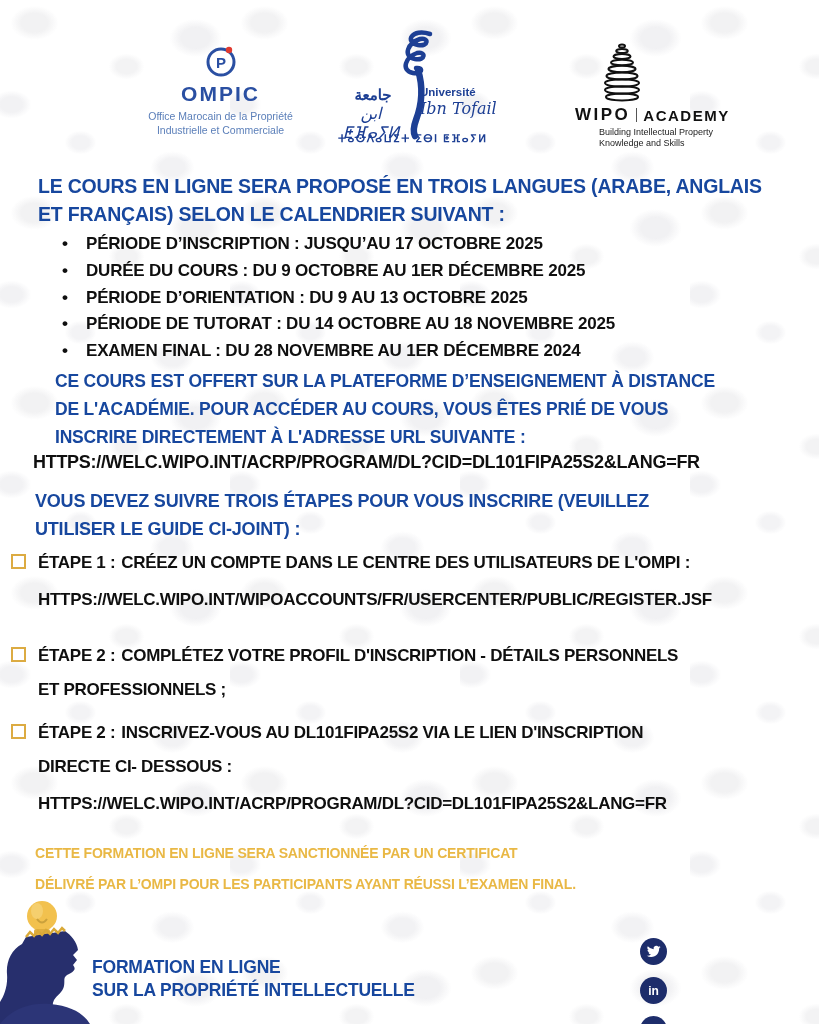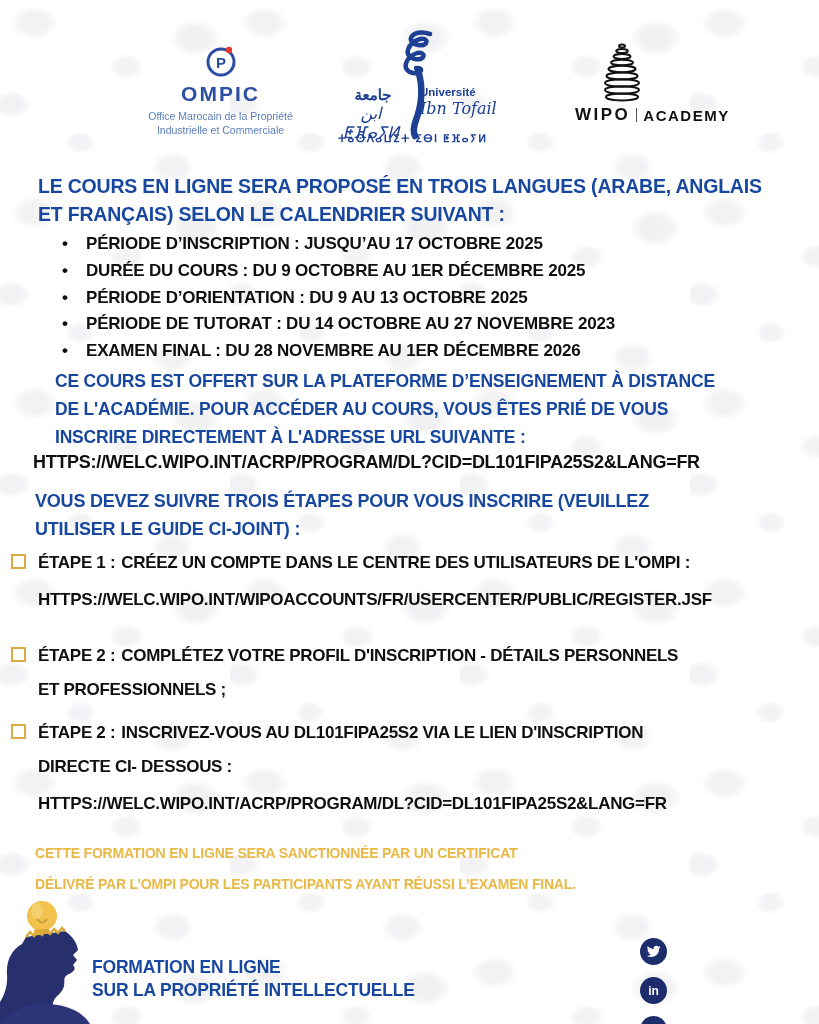--- a/index.html
+++ b/index.html
@@ -128,31 +128,33 @@
         <ellipse cx="27" cy="16.5" rx="8.5" ry="2.4"></ellipse>
         <ellipse cx="27" cy="11" rx="5.8" ry="2"></ellipse>
         <ellipse cx="27" cy="6" rx="3" ry="1.5"></ellipse>
       </g>
     </svg>
     <div class="line">
       <span class="w">WIPO</span>
       <span class="bar"></span>
       <span class="a">ACADEMY</span>
     </div>
+    <div class="tag preline">Building Intellectual Property
+Knowledge and Skills</div>
   </div>
 
   <div class="heading preline">LE COURS EN LIGNE SERA PROPOSÉ EN TROIS LANGUES (ARABE, ANGLAIS
 ET FRANÇAIS) SELON LE CALENDRIER SUIVANT :</div>
 
   <ul class="schedule">
     <li>PÉRIODE D’INSCRIPTION : JUSQU’AU 17 OCTOBRE 2025</li>
     <li>DURÉE DU COURS : DU 9 OCTOBRE AU 1ER DÉCEMBRE 2025</li>
     <li>PÉRIODE D’ORIENTATION : DU 9 AU 13 OCTOBRE 2025</li>
-    <li>PÉRIODE DE TUTORAT : DU 14 OCTOBRE AU 27 NOVEMBRE 2023</li>
-    <li>EXAMEN FINAL : DU 28 NOVEMBRE AU 1ER DÉCEMBRE 2026</li>
+    <li>PÉRIODE DE TUTORAT : DU 14 OCTOBRE AU 18 NOVEMBRE 2025</li>
+    <li>EXAMEN FINAL : DU 28 NOVEMBRE AU 1ER DÉCEMBRE 2024</li>
   </ul>
 
   <div class="platform preline">CE COURS EST OFFERT SUR LA PLATEFORME D’ENSEIGNEMENT À DISTANCE
 DE L'ACADÉMIE. POUR ACCÉDER AU COURS, VOUS ÊTES PRIÉ DE VOUS
 INSCRIRE DIRECTEMENT À L'ADRESSE URL SUIVANTE :</div>
   <div class="url-main">HTTPS://WELC.WIPO.INT/ACRP/PROGRAM/DL?CID=DL101FIPA25S2&amp;LANG=FR</div>
 
   <div class="steps-intro preline">VOUS DEVEZ SUIVRE TROIS ÉTAPES POUR VOUS INSCRIRE (VEUILLEZ
 UTILISER LE GUIDE CI-JOINT) :</div>
 

